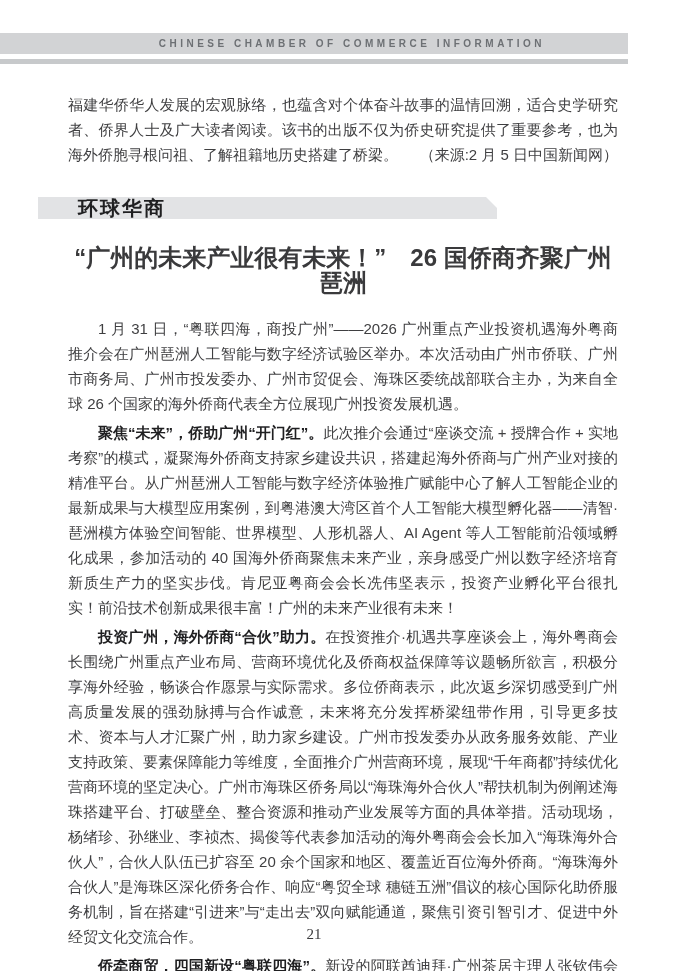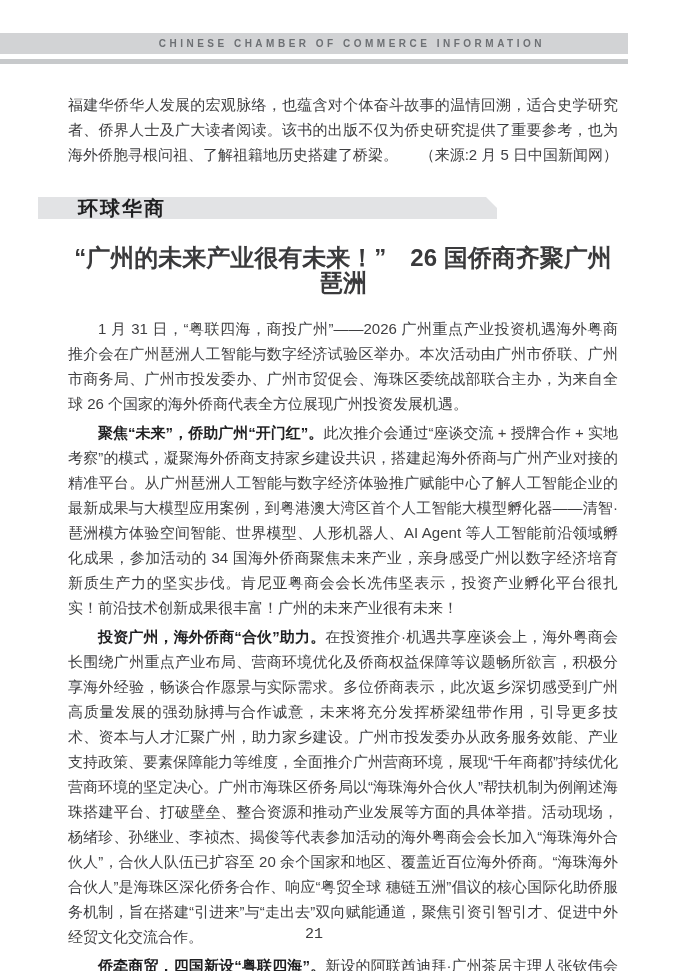--- a/index.html
+++ b/index.html
@@ -94,21 +94,21 @@
     font-weight: bold;
     color: var(--heading_text, #1f1f21);
   }
 
   
   .page-number {
     position: absolute;
     left: 0; right: 0;
     top: 926px;
     text-align: center;
-    font-family: Liberation Mono, monospace;
+    font-family: Liberation Serif, serif;
     font-size: 15px;
     color: var(--title_text, #3a3a3c);
   }
 </style>
 </head>
 <body>
 
 <div class="page">
 
   <div class="banner">
@@ -127,21 +127,21 @@
       <span class="section-label">环球华商</span>
     </div>
 
     <p class="para article-title">“广州的未来产业很有未来！”　26 国侨商齐聚广州琶洲</p>
 
     <p class="para indent">
       <span>1 月 31 日，“粤联四海，商投广州”——2026 广州重点产业投资机遇海外粤商推介会在广州琶洲人工智能与数字经济试验区举办。本次活动由广州市侨联、广州市商务局、广州市投发委办、广州市贸促会、海珠区委统战部联合主办，为来自全球 26 个国家的海外侨商代表全方位展现广州投资发展机遇。</span>
     </p>
 
     <p class="para indent">
-      <span class="lead">聚焦“未来”，侨助广州“开门红”。</span><span>此次推介会通过“座谈交流 + 授牌合作 + 实地考察”的模式，凝聚海外侨商支持家乡建设共识，搭建起海外侨商与广州产业对接的精准平台。从广州琶洲人工智能与数字经济体验推广赋能中心了解人工智能企业的最新成果与大模型应用案例，到粤港澳大湾区首个人工智能大模型孵化器——清智·琶洲模方体验空间智能、世界模型、人形机器人、AI Agent 等人工智能前沿领域孵化成果，参加活动的 34 国海外侨商聚焦未来产业，亲身感受广州以数字经济培育新质生产力的坚实步伐。肯尼亚粤商会会长冼伟坚表示，投资产业孵化平台很扎实！前沿技术创新成果很丰富！广州的未来产业很有未来！</span>
+      <span class="lead">聚焦“未来”，侨助广州“开门红”。</span><span>此次推介会通过“座谈交流 + 授牌合作 + 实地考察”的模式，凝聚海外侨商支持家乡建设共识，搭建起海外侨商与广州产业对接的精准平台。从广州琶洲人工智能与数字经济体验推广赋能中心了解人工智能企业的最新成果与大模型应用案例，到粤港澳大湾区首个人工智能大模型孵化器——清智·琶洲模方体验空间智能、世界模型、人形机器人、AI Agent 等人工智能前沿领域孵化成果，参加活动的 40 国海外侨商聚焦未来产业，亲身感受广州以数字经济培育新质生产力的坚实步伐。肯尼亚粤商会会长冼伟坚表示，投资产业孵化平台很扎实！前沿技术创新成果很丰富！广州的未来产业很有未来！</span>
     </p>
 
     <p class="para indent">
       <span class="lead">投资广州，海外侨商“合伙”助力。</span><span>在投资推介·机遇共享座谈会上，海外粤商会长围绕广州重点产业布局、营商环境优化及侨商权益保障等议题畅所欲言，积极分享海外经验，畅谈合作愿景与实际需求。多位侨商表示，此次返乡深切感受到广州高质量发展的强劲脉搏与合作诚意，未来将充分发挥桥梁纽带作用，引导更多技术、资本与人才汇聚广州，助力家乡建设。广州市投发委办从政务服务效能、产业支持政策、要素保障能力等维度，全面推介广州营商环境，展现“千年商都”持续优化营商环境的坚定决心。广州市海珠区侨务局以“海珠海外合伙人”帮扶机制为例阐述海珠搭建平台、打破壁垒、整合资源和推动产业发展等方面的具体举措。活动现场，杨绪珍、孙继业、李祯杰、揭俊等代表参加活动的海外粤商会会长加入“海珠海外合伙人”，合伙人队伍已扩容至 20 余个国家和地区、覆盖近百位海外侨商。“海珠海外合伙人”是海珠区深化侨务合作、响应“粤贸全球 穗链五洲”倡议的核心国际化助侨服务机制，旨在搭建“引进来”与“走出去”双向赋能通道，聚焦引资引智引才、促进中外经贸文化交流合作。</span>
     </p>
 
     <p class="para indent">
       <span class="lead">侨牵商贸，四国新设“粤联四海”。</span><span>新设的阿联酋迪拜·广州茶居主理人张钦伟会长表示，广州茶居是我们侨商在海外的平台机遇，更是我们侨胞在海外的家！喝茶是广东侨商刻在</span>
     </p>
 

